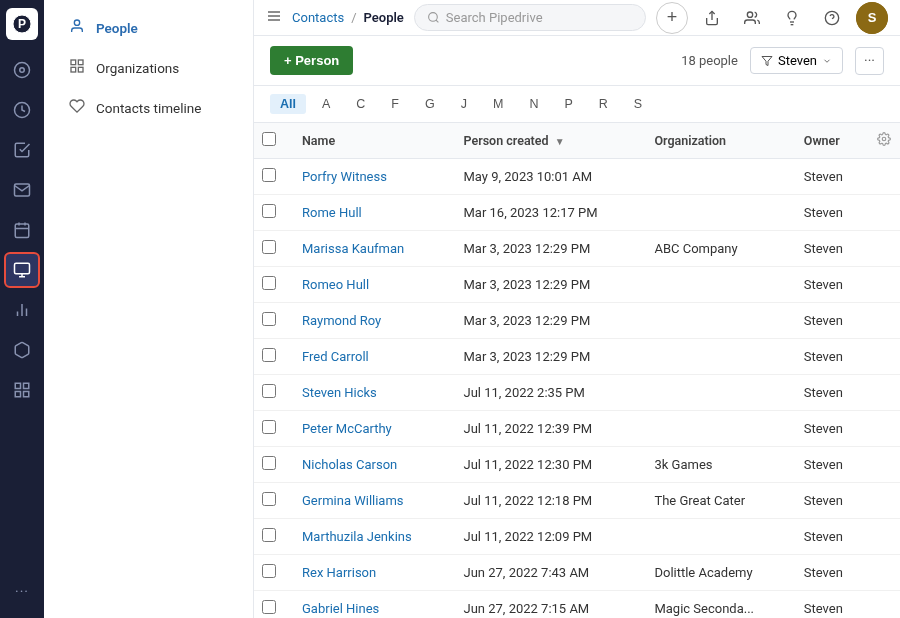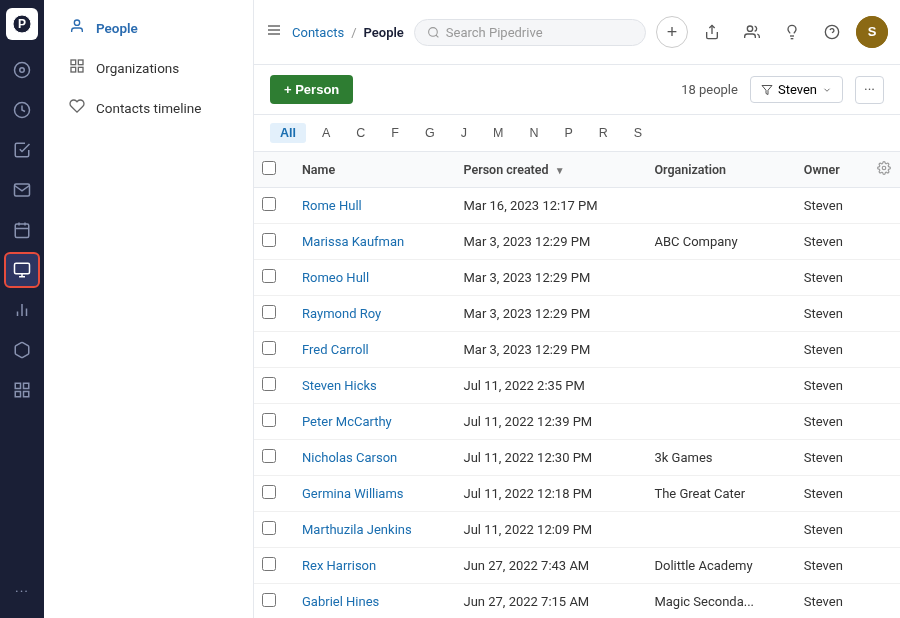--- a/index.html
+++ b/index.html
@@ -72,21 +72,21 @@
     
     .main {
       flex: 1;
       display: flex;
       flex-direction: column;
       overflow: hidden;
     }
 
     
     .topnav {
-      height: 65px;
+      height: 36px;
       border-bottom: 1px solid #e5e8ed;
       display: flex;
       align-items: center;
       padding: 0 12px;
       gap: 10px;
       flex-shrink: 0;
     }
     .hamburger { color: #555; font-size: 16px; cursor: pointer; }
     .breadcrumb { font-size: 13px; color: #666; display: flex; align-items: center; gap: 4px; }
     .search-bar {
@@ -468,20 +468,32 @@
             <th>Owner</th>
             <th class="gear-icon-cell">
               <svg width="14" height="14" viewBox="0 0 24 24" fill="none" stroke="#999" stroke-width="2">
                   <circle cx="12" cy="12" r="3"></circle>
                   <path d="M19.4 15a1.65 1.65 0 00.33 1.82l.06.06a2 2 0 010 2.83 2 2 0 01-2.83 0l-.06-.06a1.65 1.65 0 00-1.82-.33 1.65 1.65 0 00-1 1.51V21a2 2 0 01-4 0v-.09A1.65 1.65 0 009 19.4a1.65 1.65 0 00-1.82.33l-.06.06a2 2 0 01-2.83-2.83l.06-.06A1.65 1.65 0 004.68 15a1.65 1.65 0 00-1.51-1H3a2 2 0 010-4h.09A1.65 1.65 0 004.6 9a1.65 1.65 0 00-.33-1.82l-.06-.06a2 2 0 012.83-2.83l.06.06A1.65 1.65 0 009 4.68a1.65 1.65 0 001-1.51V3a2 2 0 014 0v.09a1.65 1.65 0 001 1.51 1.65 1.65 0 001.82-.33l.06-.06a2 2 0 012.83 2.83l-.06.06A1.65 1.65 0 0019.4 9a1.65 1.65 0 001.51 1H21a2 2 0 010 4h-.09a1.65 1.65 0 00-1.51 1z"></path>
                 </svg>
             </th>
           </tr>
         </thead>
         <tbody id="people-tbody">
+        <tr>
+    <td class="checkbox-col">
+      <input type="checkbox" style="">
+    </td>
+    <td>
+      <span class="person-name">Porfry Witness</span>
+    </td>
+    <td>May 9, 2023 10:01 AM</td>
+    <td></td>
+    <td>Steven</td>
+    <td></td>
+  </tr>
             <tr>
     <td class="checkbox-col">
       <input type="checkbox" style="">
     </td>
     <td>
       <span class="person-name">Rome Hull</span>
     </td>
     <td>Mar 16, 2023 12:17 PM</td>
     <td></td>
     <td>Steven</td>

